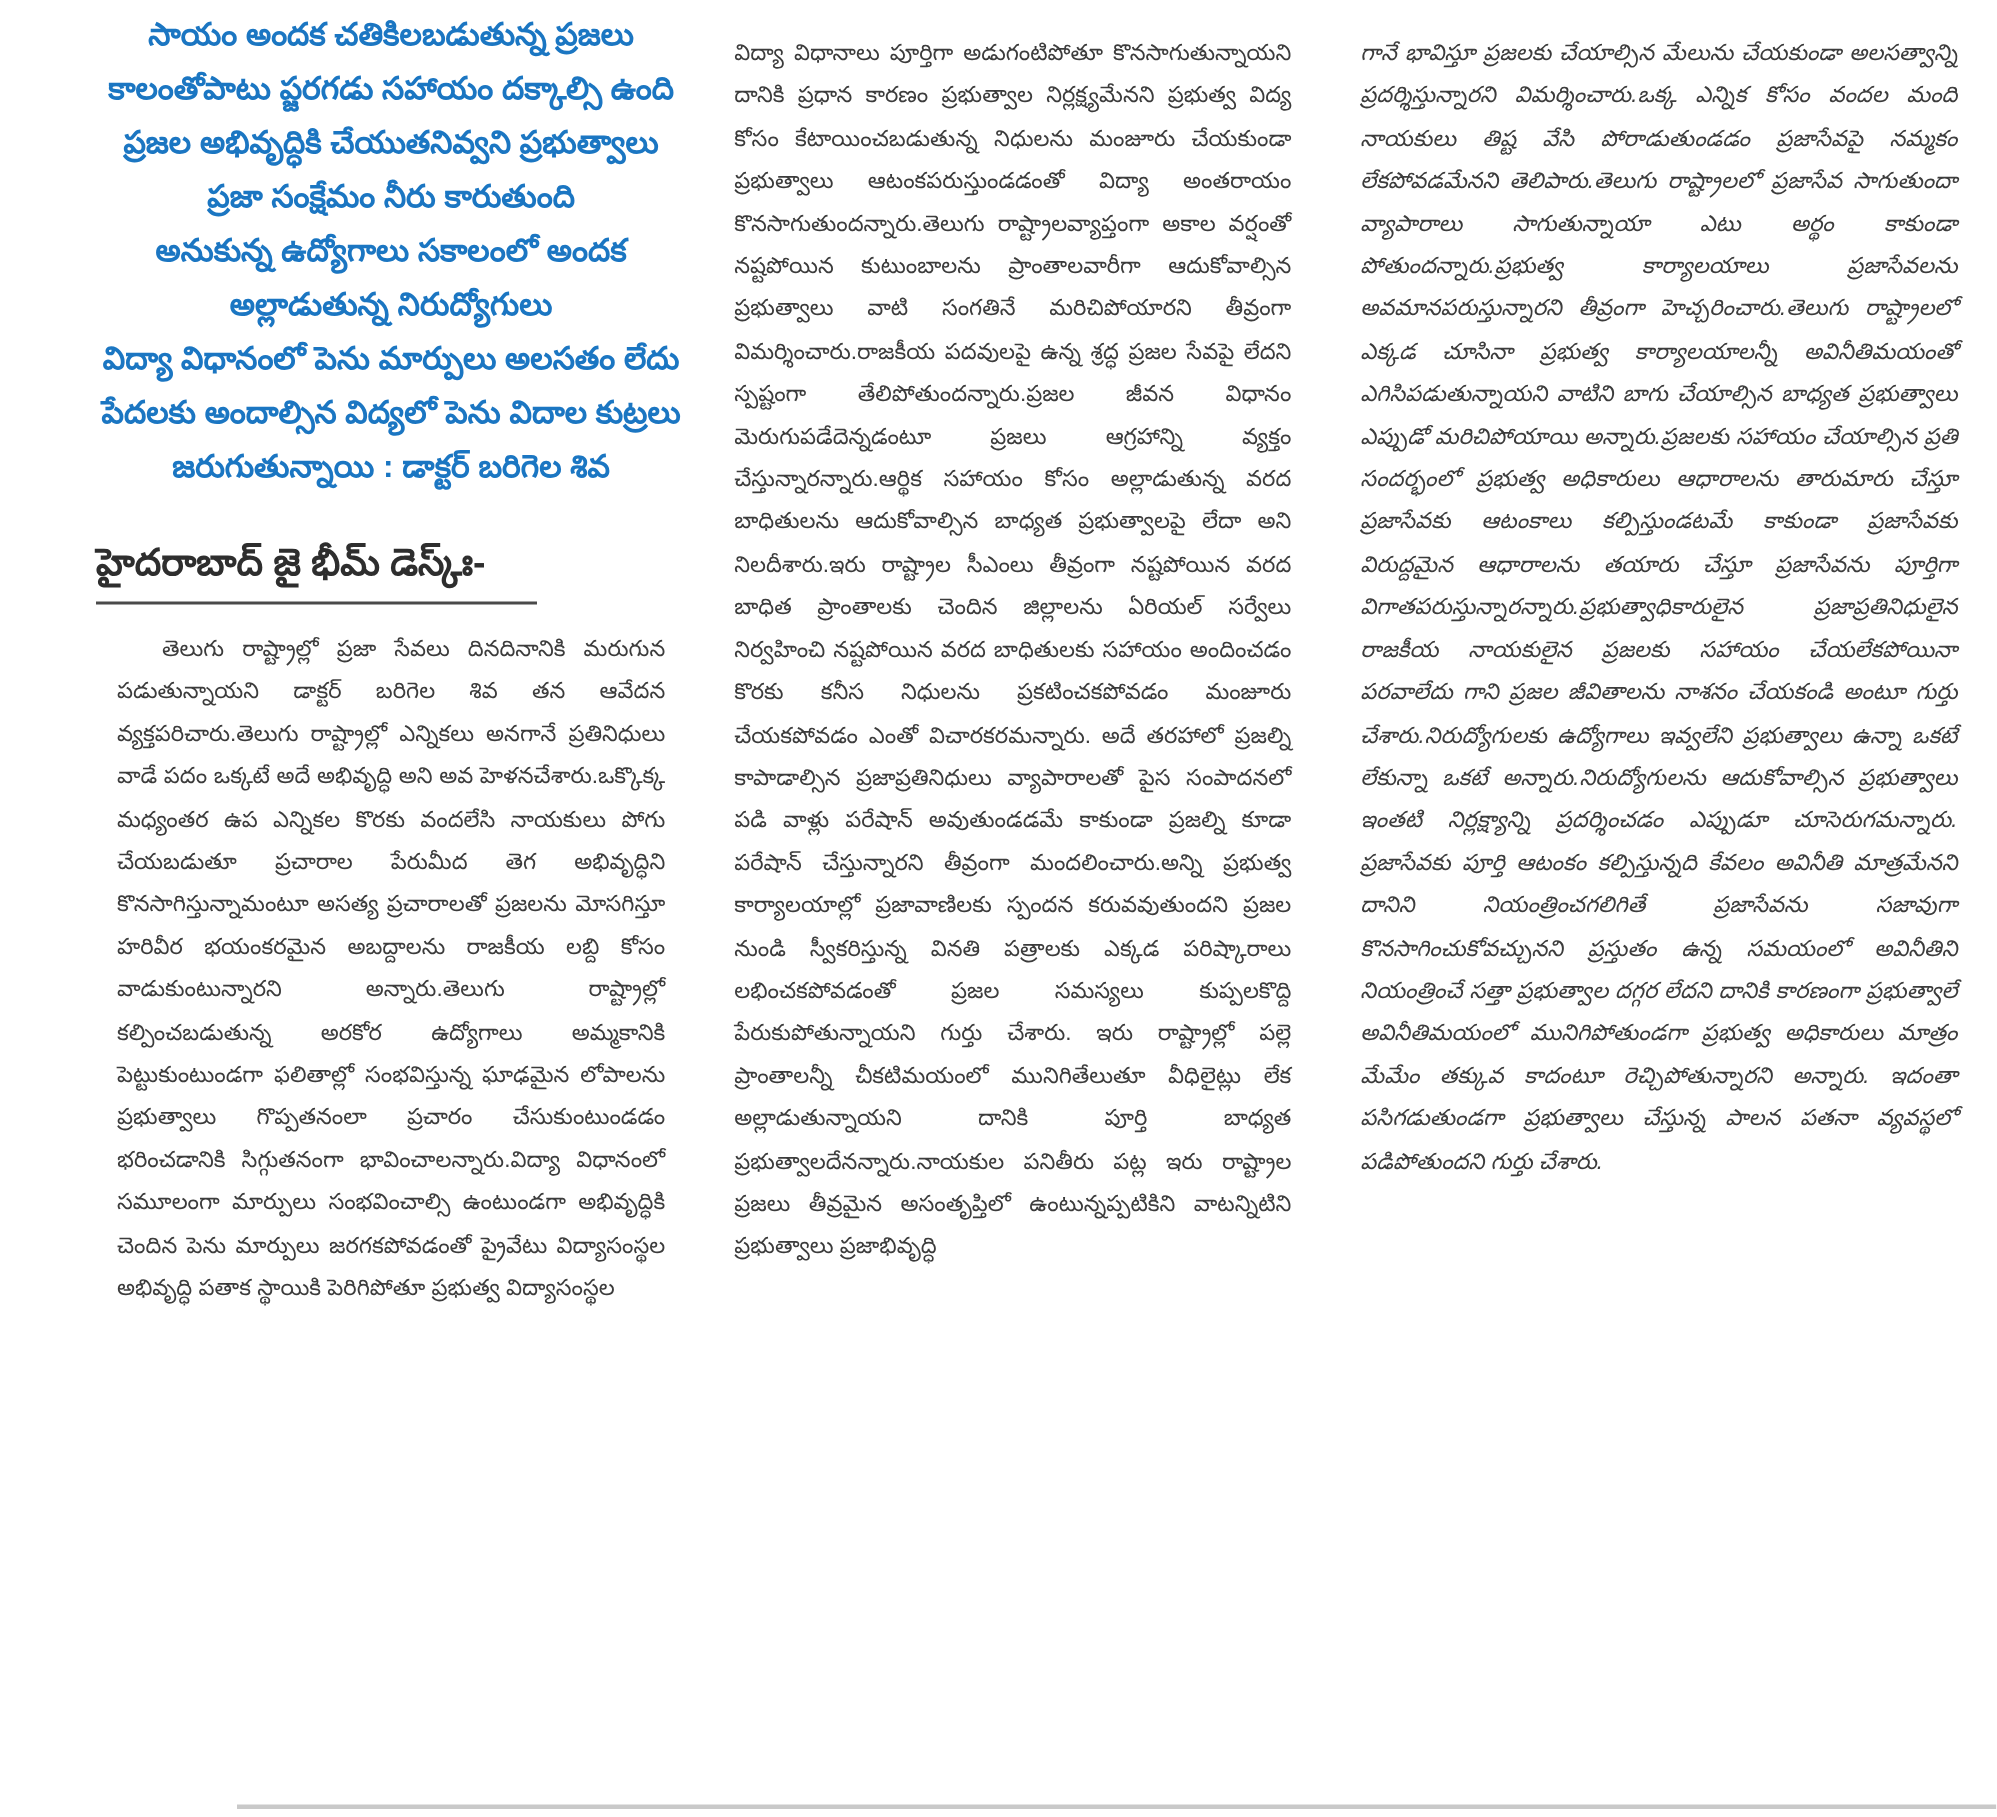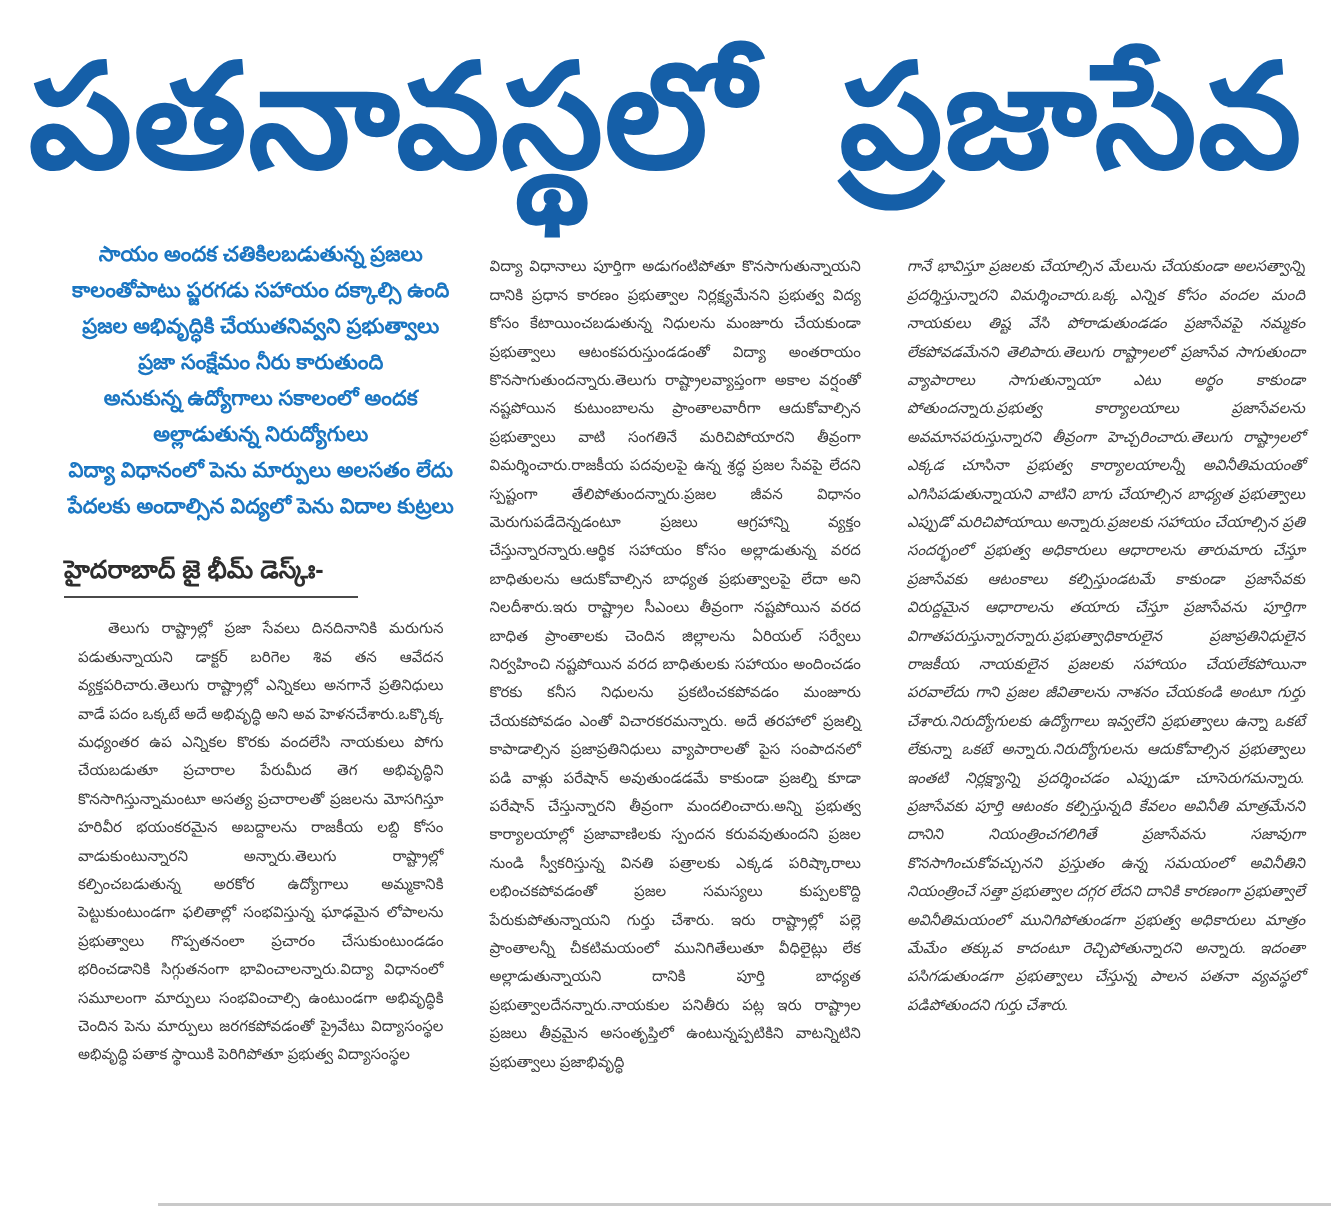--- a/index.html
+++ b/index.html
@@ -68,34 +68,34 @@
     top: 1203px;
     height: 3px;
     background: #c9c9c9;
   }
 </style>
 </head>
 <body>
 
 <div class="page">
 
-  <h1 class="headline">పతనావస్థలో  ప్రజాసేవ</h1>
 
   <div class="content">
 
     <div class="col col-1">
       <div class="lede">
         <div class="lede-line">సాయం అందక చతికిలబడుతున్న ప్రజలు</div>
         <div class="lede-line">కాలంతోపాటు ప్జరగడు సహాయం దక్కాల్సి ఉంది</div>
         <div class="lede-line">ప్రజల అభివృద్ధికి చేయుతనివ్వని ప్రభుత్వాలు</div>
         <div class="lede-line">ప్రజా సంక్షేమం నీరు కారుతుంది</div>
         <div class="lede-line">అనుకున్న ఉద్యోగాలు సకాలంలో అందక</div>
         <div class="lede-line">అల్లాడుతున్న నిరుద్యోగులు</div>
         <div class="lede-line">విద్యా విధానంలో పెను మార్పులు అలసతం లేదు</div>
         <div class="lede-line">పేదలకు అందాల్సిన విద్యలో పెను విదాల కుట్రలు</div>
+        <div class="lede-line">జరుగుతున్నాయి : డాక్టర్ బరిగెల శివ</div>
       </div>
 
       <div class="dateline-wrap">
         <span class="dateline">హైదరాబాద్ జై భీమ్ డెస్క్ః-</span>
       </div>
 
       <p class="body-text indent-first">తెలుగు రాష్ట్రాల్లో ప్రజా సేవలు దినదినానికి మరుగున పడుతున్నాయని డాక్టర్ బరిగెల శివ తన ఆవేదన వ్యక్తపరిచారు.తెలుగు రాష్ట్రాల్లో ఎన్నికలు అనగానే ప్రతినిధులు వాడే పదం ఒక్కటే అదే అభివృద్ధి అని అవ హెళనచేశారు.ఒక్కొక్క మధ్యంతర ఉప ఎన్నికల కొరకు వందలేసి నాయకులు పోగు చేయబడుతూ ప్రచారాల పేరుమీద  తెగ అభివృద్ధిని కొనసాగిస్తున్నామంటూ అసత్య ప్రచారాలతో ప్రజలను మోసగిస్తూ హరివీర భయంకరమైన అబద్దాలను రాజకీయ లబ్ది కోసం వాడుకుంటున్నారని అన్నారు.తెలుగు రాష్ట్రాల్లో కల్పించబడుతున్న అరకోర ఉద్యోగాలు అమ్మకానికి పెట్టుకుంటుండగా ఫలితాల్లో సంభవిస్తున్న  ఘాఢమైన లోపాలను ప్రభుత్వాలు గొప్పతనంలా ప్రచారం చేసుకుంటుండడం భరించడానికి సిగ్గుతనంగా భావించాలన్నారు.విద్యా విధానంలో సమూలంగా మార్పులు సంభవించాల్సి ఉంటుండగా అభివృద్ధికి చెందిన పెను మార్పులు జరగకపోవడంతో ప్రైవేటు విద్యాసంస్థల అభివృద్ధి పతాక స్థాయికి పెరిగిపోతూ ప్రభుత్వ విద్యాసంస్థల</p>
     </div>
 
     <div class="col col-2">

